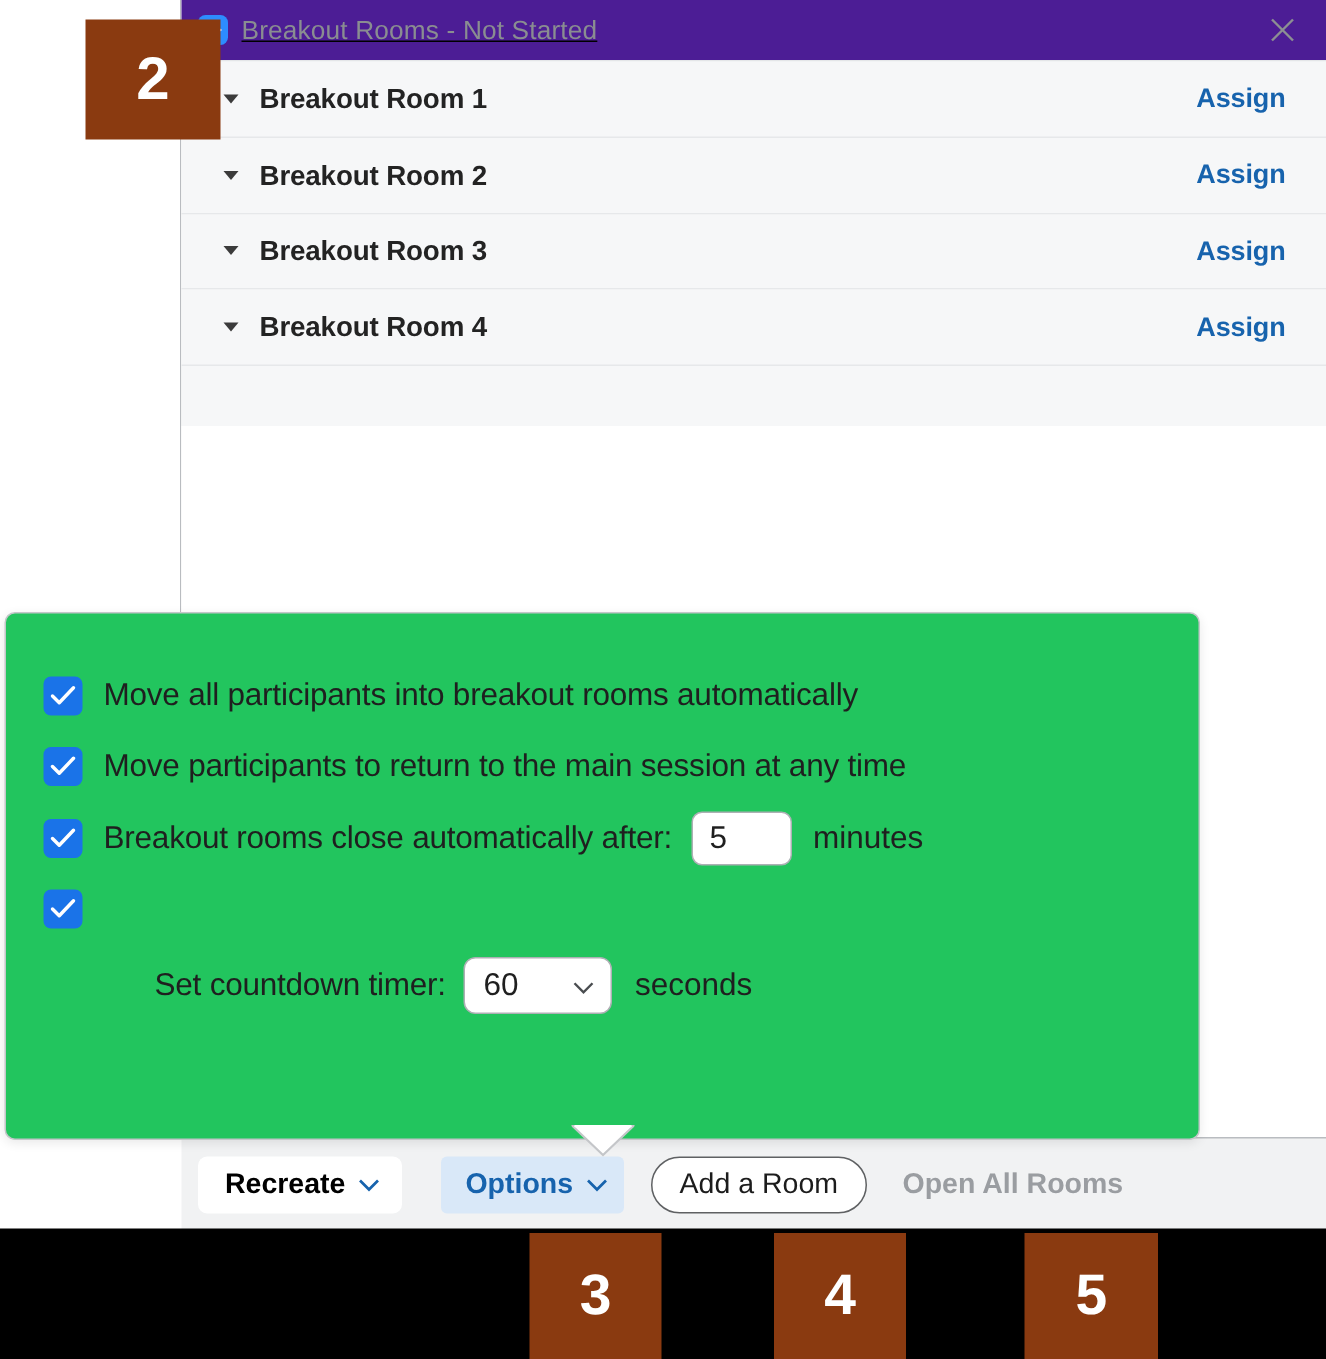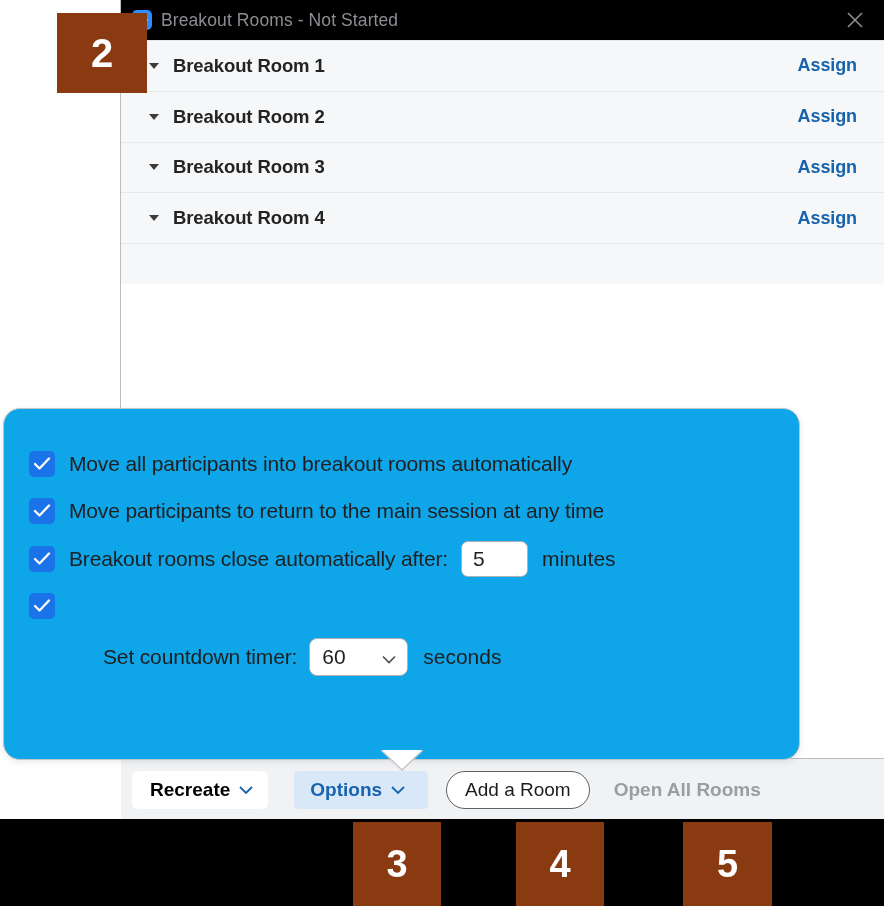--- a/index.html
+++ b/index.html
@@ -48,21 +48,21 @@
     left: 121px;
     top: 0;
     width: 763px;
     height: 819px;
     background: #ffffff;
   }
 
   .titlebar {
     position: relative;
     height: 40px;
-    background: #000000;
+    background: #4c1d95;
     display: flex;
     align-items: center;
     padding-left: 11px;
     text-decoration: underline;
   }
   .zoom-logo {
     width: 20px;
     height: 20px;
     border-radius: 5px;
     background: #2d8cff;
@@ -194,21 +194,21 @@
     margin-left: 11px;
     padding: 0 15px 0 18px;
     background: #ffffff;
     border-radius: 6px;
     color: #000000;
     font-size: 19px;
     font-weight: bold;
   }
   .tb-options {
     margin-left: 26px;
-    padding: 0 23px 0 16px;
+    padding: 0 11px 0 16px;
     background: #d9e8f8;
     border-radius: 4px;
     color: #1763ad;
     font-size: 19px;
     font-weight: bold;
   }
   .tb-addroom {
     margin-left: 18px;
     padding: 0 18px;
     background: #ffffff;
@@ -231,23 +231,23 @@
   }
   .chev svg { display: block; }
 
   
   .options-panel {
     position: absolute;
     left: 3px;
     top: 408px;
     width: 797px;
     height: 352px;
-    background: #0ea5e9;
+    background: #22c55e;
     border: 1px solid #c4c6c9;
-    border-radius: 17px;
+    border-radius: 7px;
     box-sizing: border-box;
     box-shadow: 0 2px 7px rgba(0,0,0,.09);
     z-index: 20;
   }
   .panel-tail {
     position: absolute;
     left: 381px;
     top: 750px;
     width: 42px;
     height: 22px;

